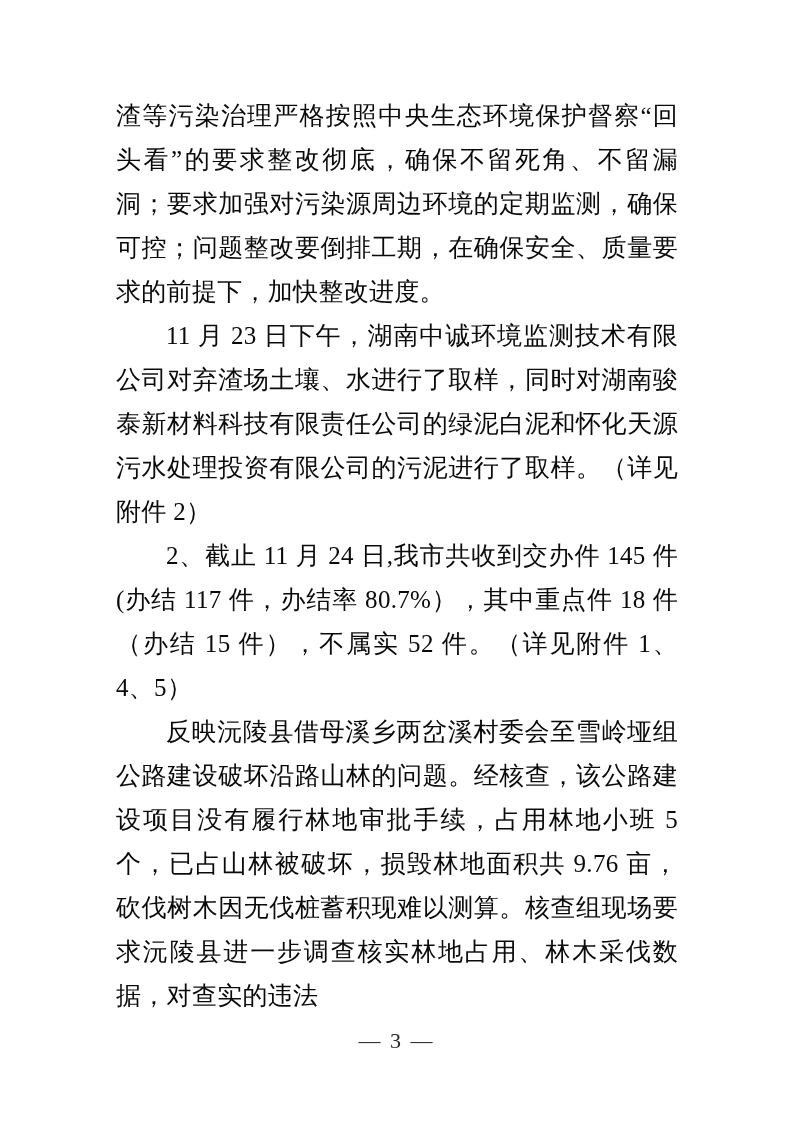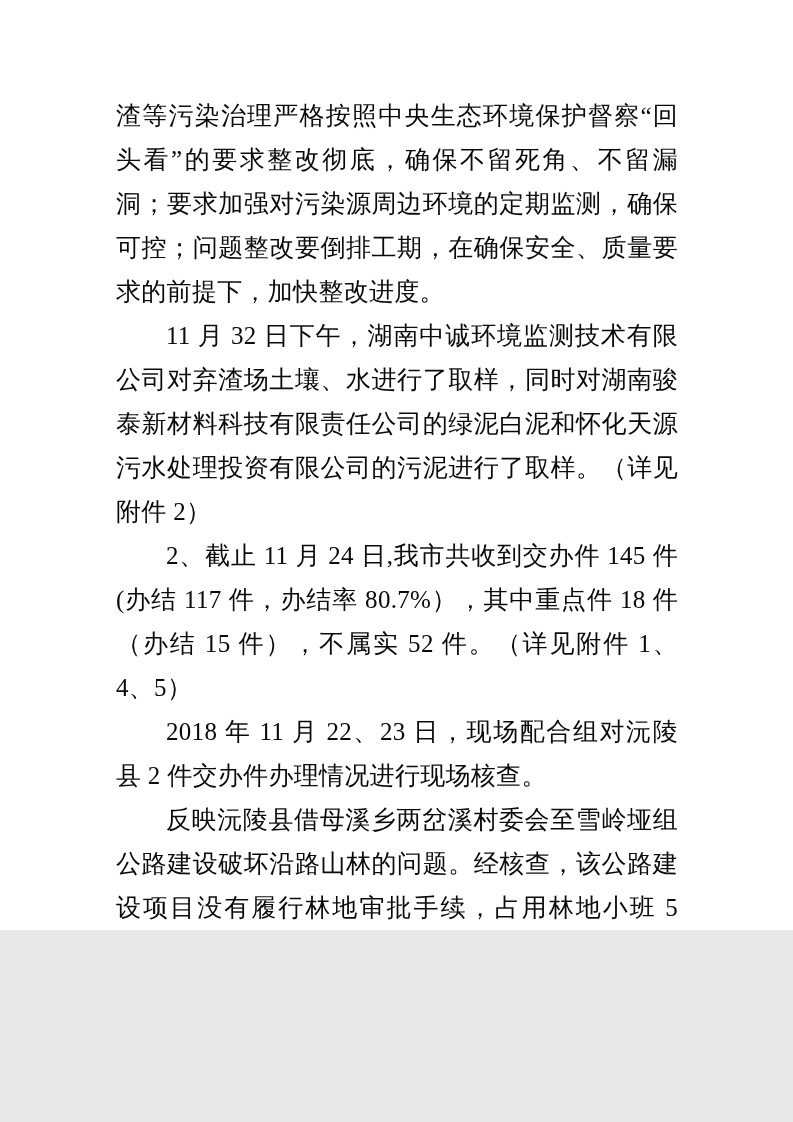--- a/index.html
+++ b/index.html
@@ -3,21 +3,21 @@
 <meta charset="utf-8">
 <style>
   html, body {
     margin: 0;
     padding: 0;
     background: #e8e8e8;
   }
   .page {
     position: relative;
     width: 793px;
-    height: 930px;
+    height: 1122px;
     margin: 0 auto;
     background: #ffffff;
     overflow: hidden;
     font-family: "Liberation Serif", "DejaVu Serif", serif;
     color: #0a0a0a;
   }
   .content {
     position: absolute;
     top: 94px;
     left: 116px;
@@ -51,19 +51,18 @@
     color: #2a2a2a;
     letter-spacing: 2px;
   }
 </style>
 </head>
 <body>
 
 <div class="page">
   <div class="content">
     <p>渣等污染治理严格按照中央生态环境保护督察“回头看”的要求整改彻底，确保不留死角、不留漏洞；要求加强对污染源周边环境的定期监测，确保可控；问题整改要倒排工期，在确保安全、质量要求的前提下，加快整改进度。</p>
-    <p class="indent">11 月 32 日下午，湖南中诚环境监测技术有限公司对弃渣场土壤、水进行了取样，同时对湖南骏泰新材料科技有限责任公司的绿泥白泥和怀化天源污水处理投资有限公司的污泥进行了取样。（详见附件 2）</p>
+    <p class="indent">11 月 23 日下午，湖南中诚环境监测技术有限公司对弃渣场土壤、水进行了取样，同时对湖南骏泰新材料科技有限责任公司的绿泥白泥和怀化天源污水处理投资有限公司的污泥进行了取样。（详见附件 2）</p>
     <p class="indent">2、截止 11 月 24 日,我市共收到交办件 145 件(办结 117 件，办结率 80.7%），其中重点件 18 件（办结 15 件），不属实 52 件。（详见附件 1、4、5）</p>
-    <p class="indent">2018 年 11 月 22、23 日，现场配合组对沅陵县 2 件交办件办理情况进行现场核查。</p>
     <p class="indent">反映沅陵县借母溪乡两岔溪村委会至雪岭垭组公路建设破坏沿路山林的问题。经核查，该公路建设项目没有履行林地审批手续，占用林地小班 5 个，已占山林被破坏，损毁林地面积共 9.76 亩，砍伐树木因无伐桩蓄积现难以测算。核查组现场要求沅陵县进一步调查核实林地占用、林木采伐数据，对查实的违法</p>
   </div>
   <div class="footer">— 3 —</div>
 </div>
 
 </body></html>

